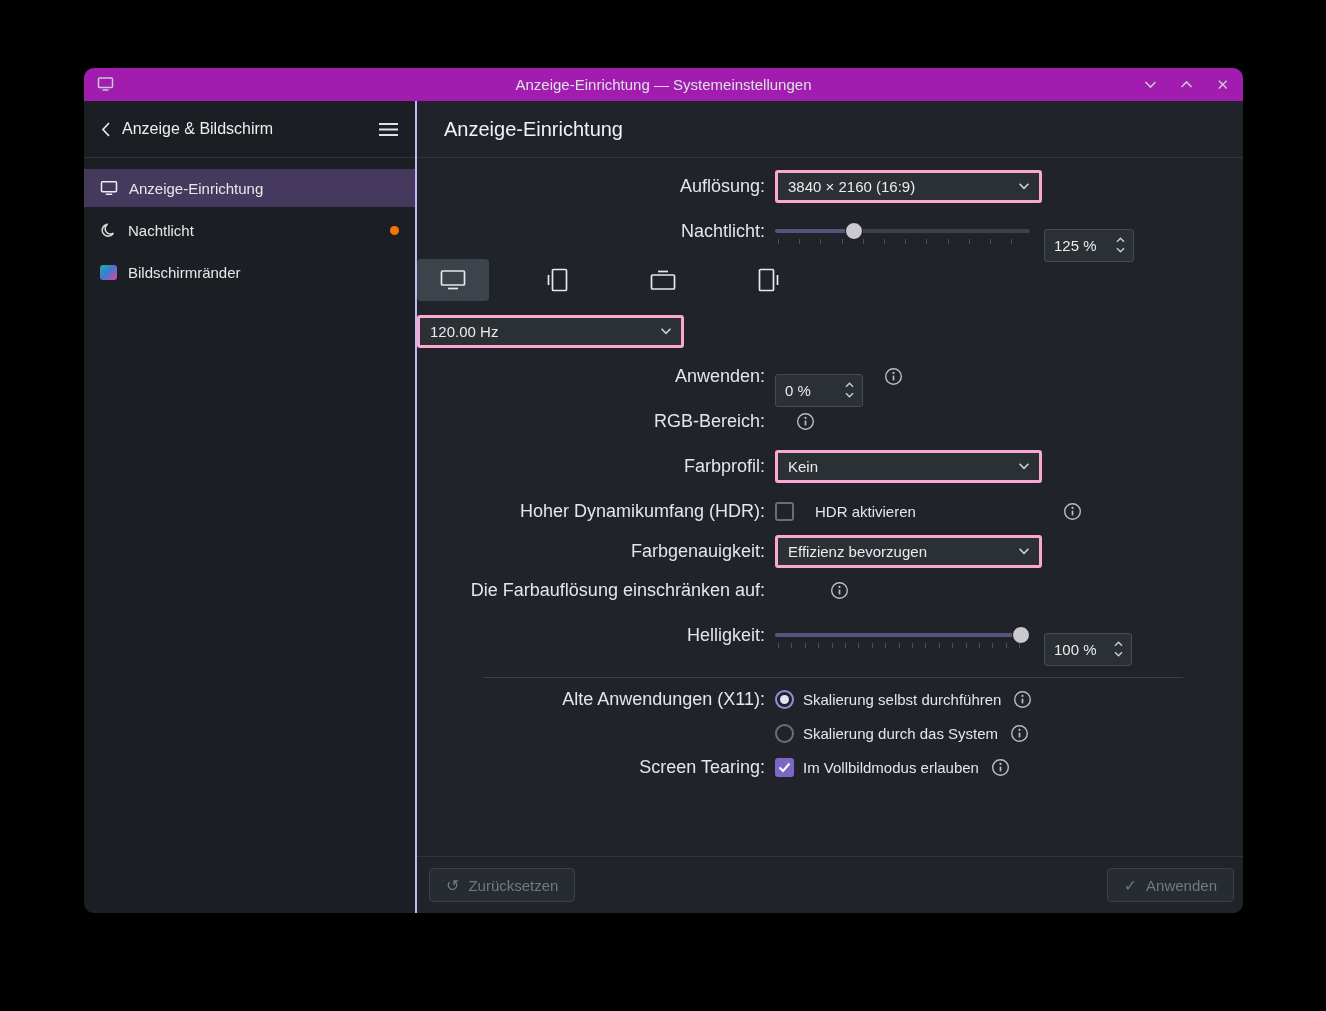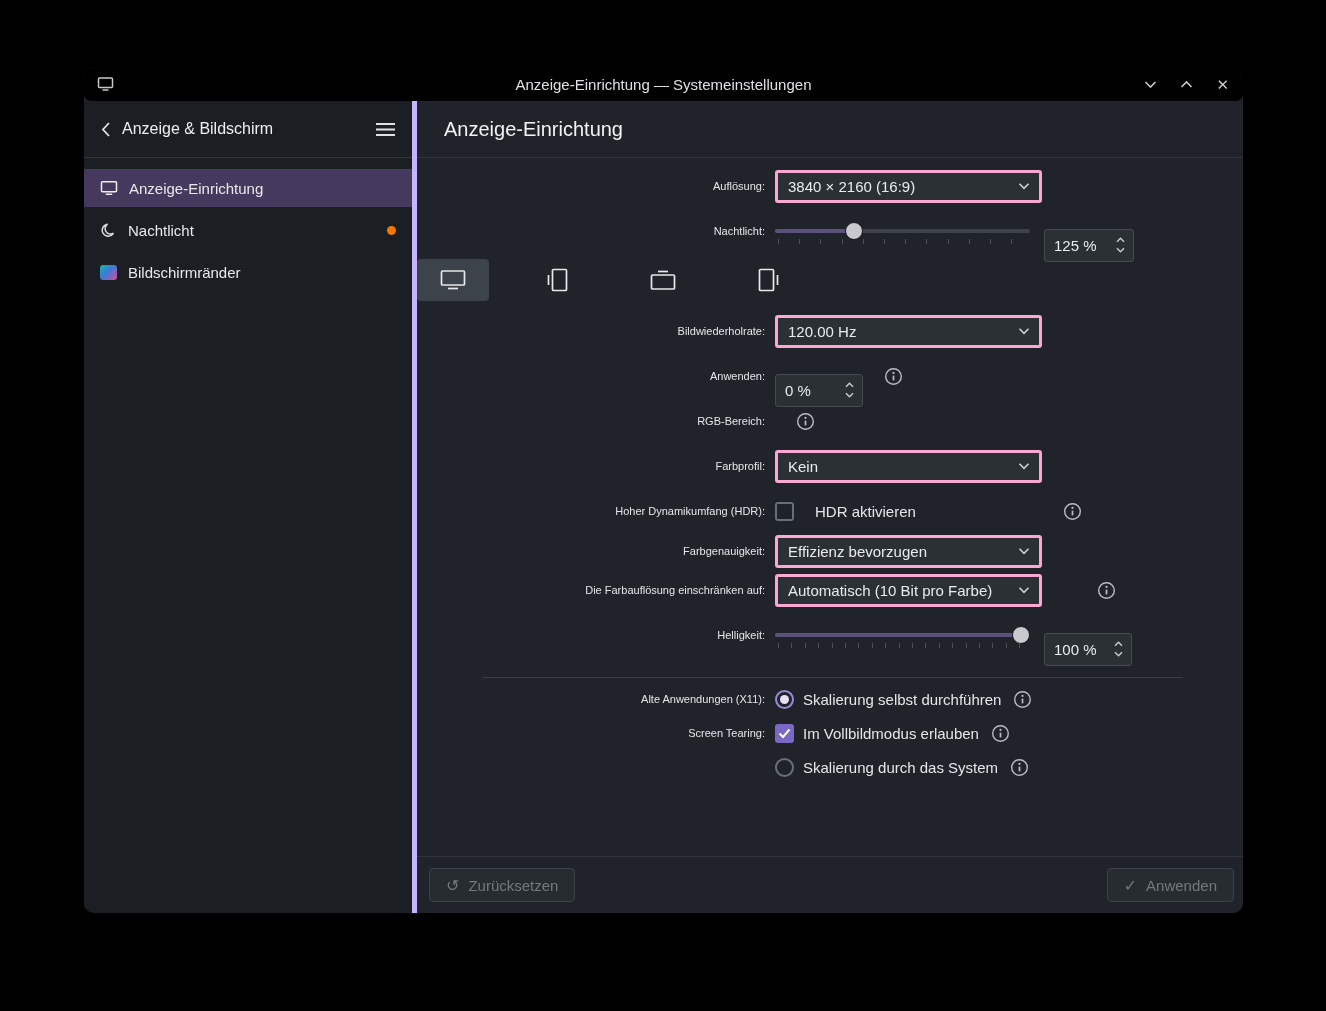--- a/index.html
+++ b/index.html
@@ -7,46 +7,46 @@
   .page { position:relative; width:1326px; height:1011px; background:#000; overflow:hidden; }
 
   .window {
     position:absolute; left:84px; top:68px; width:1159px; height:845px;
     background:#20242a; border-radius:10px; overflow:hidden;
     box-shadow:0 40px 100px rgba(0,0,0,.9), 0 10px 30px rgba(0,0,0,.7);
     display:flex; flex-direction:column;
   }
 
   
-  .titlebar { position:relative; flex:none; height:33px; background:#000000; display:flex; align-items:center;border-radius:7px; }
+  .titlebar { position:relative; flex:none; height:33px; background:#a21caf; display:flex; align-items:center; }
   .tb-icon { position:absolute; left:13px; top:8px; display:flex; }
   .tb-title { width:100%; text-align:center; font-size:15px; color:#dee1e4; }
   .tb-controls { position:absolute; right:14px; top:0; height:33px; display:flex; align-items:center; gap:23px; }
   .tb-btn { display:flex; align-items:center; cursor:pointer; background:none; border:none; color:#c7cacd; font-size:15px; }
 
   
   .body { flex:1; display:flex; min-height:0; }
 
-  .sidebar { flex:none; width:333px; background:#1b1e22; border-right:5px solid #c4b5fd; display:flex; flex-direction:column; }
+  .sidebar { flex:none; width:333px; background:#1b1e22; border-right:2px solid #c4b5fd; display:flex; flex-direction:column; }
   .sb-header { flex:none; height:57px; display:flex; align-items:center; border-bottom:1px solid #30353b; }
   .sb-back { margin:0 10px 0 16px; display:flex; background:none; border:none; }
   .sb-title { flex:1; font-size:16px; color:#eceef0; }
   .sb-menu { margin-right:16px; display:flex; background:none; border:none; }
   .sb-list { padding-top:11px; }
   .sb-item { height:38px; display:flex; align-items:center; padding:0 16px; gap:11px; font-size:15px; color:#e7e9eb; margin-bottom:4px; cursor:pointer; }
   .sb-item.selected { background:#46395e; }
   .badge-dot { margin-left:auto; width:9px; height:9px; border-radius:50%; background:#f67400; }
   .grad-icon { width:17px; height:15px; border-radius:3px; background:linear-gradient(135deg,#19b5a2 0%,#3b7bd8 45%,#e0489c 100%); }
 
   .main { flex:1; display:flex; flex-direction:column; background:#20242a; min-width:0; }
   .main-header { flex:none; height:57px; display:flex; align-items:center; padding-left:27px; border-bottom:1px solid #30353b; font-size:20px; color:#f0f2f4; }
   .form { flex:1; padding-top:11px; overflow:hidden; }
 
   .row { display:flex; align-items:center; height:34px; margin-bottom:11px; }
-  .rlabel { flex:none; width:348px; text-align:right; margin-right:10px; font-size:11px; color:#e4e6e9; white-space:nowrap; }
+  .rlabel { flex:none; width:348px; text-align:right; margin-right:10px; font-size:18px; color:#e4e6e9; white-space:nowrap; }
 
   .combo { flex:none; width:267px; height:33px; background:#2b3035; border:3px solid #f9a8d4; border-radius:3px; display:flex; align-items:center; cursor:pointer; }
   .combo .ctext { flex:1; padding-left:10px; font-size:15px; color:#e9ebed; white-space:nowrap; overflow:hidden; }
   .combo .chev { margin-right:9px; display:flex; }
 
   .spin { flex:none; height:33px; background:#2b3035; border:1px solid #454b52; border-radius:3px; display:flex; align-items:center;margin-top:28px; }
   .spin .sval { flex:1; padding-left:9px; font-size:15px; color:#e9ebed; white-space:nowrap; }
   .spin .sbtns { flex:none; width:20px; display:flex; flex-direction:column; align-items:center; gap:4px; margin-right:3px; }
   .spin .sbtn { display:flex; background:none; border:none; padding:0; cursor:pointer; }
 
@@ -227,21 +227,20 @@
             </button>
             <button class="obtn">
               <svg width="30" height="26" viewBox="0 0 30 26">
                   <rect x="6.5" y="2.5" width="14" height="21" rx="1" fill="none" stroke="#e6e8ea" stroke-width="1.7"></rect>
                   <line x1="24.5" y1="8" x2="24.5" y2="18" stroke="#e6e8ea" stroke-width="1.7"></line>
                 </svg>
             </button>
           </div>
 
           <div class="row">
-            <span class="rlabel">Bildwiederholrate:</span>
             <div class="combo">
               <span class="ctext">120.00 Hz</span>
               <span class="chev">
                   <svg width="12" height="8" viewBox="0 0 12 8">
                     <polyline points="1.5,1.8 6,6.3 10.5,1.8" fill="none" stroke="#cfd2d5" stroke-width="1.6"></polyline>
                   </svg>
                 </span>
             </div>
           </div>
 
@@ -316,28 +315,20 @@
               <span class="chev">
                   <svg width="12" height="8" viewBox="0 0 12 8">
                     <polyline points="1.5,1.8 6,6.3 10.5,1.8" fill="none" stroke="#cfd2d5" stroke-width="1.6"></polyline>
                   </svg>
                 </span>
             </div>
           </div>
 
           <div class="row">
             <span class="rlabel">Die Farbauflösung einschränken auf:</span>
-            <div class="combo">
-              <span class="ctext">Automatisch (10 Bit pro Farbe)</span>
-              <span class="chev">
-                  <svg width="12" height="8" viewBox="0 0 12 8">
-                    <polyline points="1.5,1.8 6,6.3 10.5,1.8" fill="none" stroke="#cfd2d5" stroke-width="1.6"></polyline>
-                  </svg>
-                </span>
-            </div>
             <span class="info far">
               <svg width="19" height="19" viewBox="0 0 19 19">
                   <circle cx="9.5" cy="9.5" r="7.8" fill="none" stroke="#b9bcc0" stroke-width="1.4"></circle>
                   <circle cx="9.5" cy="5.9" r="1.1" fill="#b9bcc0"></circle>
                   <line x1="9.5" y1="8.6" x2="9.5" y2="13.4" stroke="#b9bcc0" stroke-width="1.7"></line>
                 </svg>
             </span>
           </div>
 
           <div class="row">
@@ -374,40 +365,40 @@
             <span class="opt-label">Skalierung selbst durchführen</span>
             <span class="info near">
               <svg width="19" height="19" viewBox="0 0 19 19">
                   <circle cx="9.5" cy="9.5" r="7.8" fill="none" stroke="#b9bcc0" stroke-width="1.4"></circle>
                   <circle cx="9.5" cy="5.9" r="1.1" fill="#b9bcc0"></circle>
                   <line x1="9.5" y1="8.6" x2="9.5" y2="13.4" stroke="#b9bcc0" stroke-width="1.7"></line>
                 </svg>
             </span>
           </div>
           <div class="row sub">
+            <span class="rlabel"></span>
+            <span class="radio off"></span>
+            <span class="opt-label">Skalierung durch das System</span>
+            <span class="info near">
+              <svg width="19" height="19" viewBox="0 0 19 19">
+                  <circle cx="9.5" cy="9.5" r="7.8" fill="none" stroke="#b9bcc0" stroke-width="1.4"></circle>
+                  <circle cx="9.5" cy="5.9" r="1.1" fill="#b9bcc0"></circle>
+                  <line x1="9.5" y1="8.6" x2="9.5" y2="13.4" stroke="#b9bcc0" stroke-width="1.7"></line>
+                </svg>
+            </span>
+          </div>
+
+          <div class="row sub">
             <span class="rlabel">Screen Tearing:</span>
             <span class="check on">
               <svg width="13" height="11" viewBox="0 0 13 11">
                   <polyline points="1.5,5.5 5,9 11.5,1.5" fill="none" stroke="#ffffff" stroke-width="2"></polyline>
                 </svg>
             </span>
             <span class="opt-label">Im Vollbildmodus erlauben</span>
-            <span class="info near">
-              <svg width="19" height="19" viewBox="0 0 19 19">
-                  <circle cx="9.5" cy="9.5" r="7.8" fill="none" stroke="#b9bcc0" stroke-width="1.4"></circle>
-                  <circle cx="9.5" cy="5.9" r="1.1" fill="#b9bcc0"></circle>
-                  <line x1="9.5" y1="8.6" x2="9.5" y2="13.4" stroke="#b9bcc0" stroke-width="1.7"></line>
-                </svg>
-            </span>
-          </div>
-
-          <div class="row sub">
-            <span class="rlabel"></span>
-            <span class="radio off"></span>
-            <span class="opt-label">Skalierung durch das System</span>
             <span class="info near">
               <svg width="19" height="19" viewBox="0 0 19 19">
                   <circle cx="9.5" cy="9.5" r="7.8" fill="none" stroke="#b9bcc0" stroke-width="1.4"></circle>
                   <circle cx="9.5" cy="5.9" r="1.1" fill="#b9bcc0"></circle>
                   <line x1="9.5" y1="8.6" x2="9.5" y2="13.4" stroke="#b9bcc0" stroke-width="1.7"></line>
                 </svg>
             </span>
           </div>
 
         </div>

